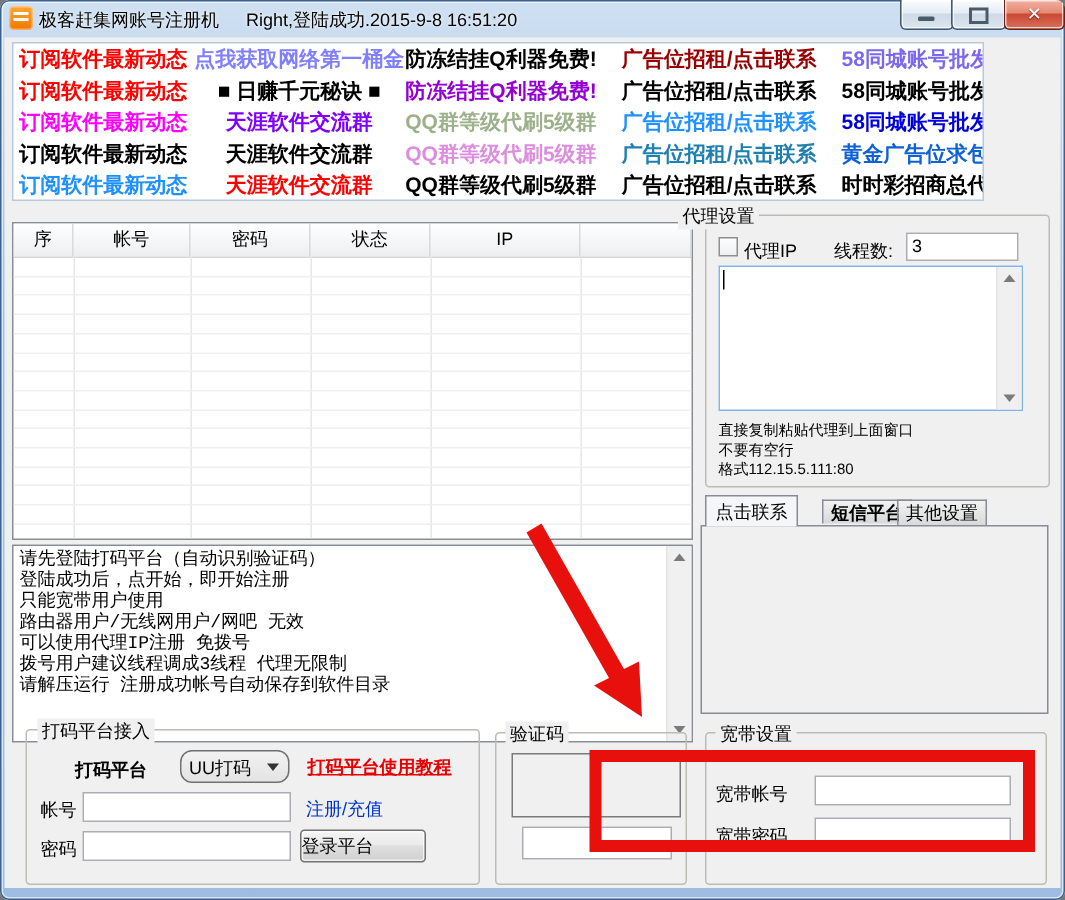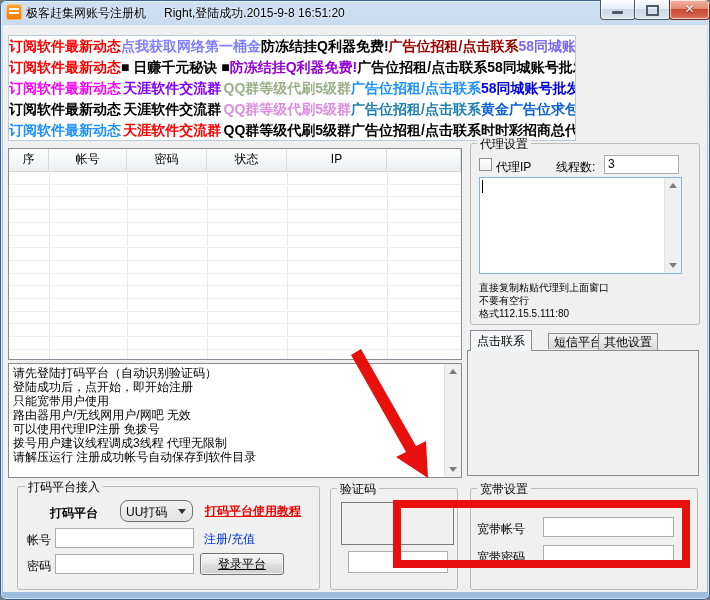--- a/index.html
+++ b/index.html
@@ -17,47 +17,47 @@
   #status-text{margin-left:18px;}
   .capbtn{top:0;height:19px;border:1px solid #44586c;border-top:none;border-radius:0 0 4px 4px;
           background:linear-gradient(#fbfcfd,#e6edf5 45%,#cdd9e6 50%,#dde6f0);box-shadow:inset 0 0 0 1px rgba(255,255,255,.7);}
   #btn-close{background:linear-gradient(#f5b0a1,#e28a74 45%,#cc4833 50%,#d7705c);border-color:#6e2013;}
   .glyph-min{position:absolute;left:11px;top:11px;width:11px;height:3px;background:#4c5b69;border-radius:1px;}
   .glyph-max{position:absolute;left:11px;top:5px;width:9px;height:7px;border:2px solid #4c5b69;}
   .glyph-x{position:absolute;left:0;top:2px;width:100%;text-align:center;color:#fff;font-weight:bold;font-size:12px;text-shadow:0 1px 1px #7c1d10;}
   
   #client{left:3px;top:25px;width:704px;height:567px;background:#f0f0f0;}
   
-  #links{left:8px;top:35px;width:568px;height:106px;background:#fff;border:1px solid #b7c9da;box-sizing:border-box;overflow:hidden;}
+  #links{left:8px;top:28px;width:648px;height:106px;background:#fff;border:1px solid #b7c9da;box-sizing:border-box;overflow:hidden;}
   .link-row{display:flex;height:21px;align-items:center;}
   .link-cell{display:inline-block;text-align:center;font-weight:bold;font-size:14px;white-space:nowrap;cursor:pointer;
              font-family:"Liberation Sans","DejaVu Sans",sans-serif;}
   
   #acct-table{left:8px;top:148px;width:454px;height:212px;background:#fff;border:1px solid #898c95;box-sizing:border-box;overflow:hidden;}
   #thead{position:absolute;left:0;top:0;width:100%;height:22px;background:linear-gradient(#ffffff,#f4f5f7 60%,#eceef0);border-bottom:1px solid #d5d5d5;display:flex;}
   .th{box-sizing:border-box;border-right:1px solid #d9dadc;text-align:center;line-height:21px;font-size:12px;}
   .vline{position:absolute;top:22px;bottom:0;width:1px;background:#e7e7e7;}
   .hline{position:absolute;left:0;right:0;height:1px;background:#efefef;}
   
-  #log{left:8px;top:363px;width:454px;height:115px;background:#fff;border:1px solid #898c95;box-sizing:border-box;overflow:hidden;}
+  #log{left:8px;top:363px;width:454px;height:132px;background:#fff;border:1px solid #898c95;box-sizing:border-box;overflow:hidden;font-family:Liberation Mono, monospace;}
   #log-lines{position:absolute;left:4px;top:2px;right:20px;line-height:14px;font-size:12px;white-space:nowrap;}
   .vscroll{position:absolute;top:0;bottom:0;right:0;width:16px;background:#f0f0f0;border-left:1px solid #e3e3e3;}
   .sarrow{position:absolute;left:4px;width:0;height:0;border-left:4px solid transparent;border-right:4px solid transparent;}
   .sarrow.up{top:5px;border-bottom:5px solid #7b7b7b;}
   .sarrow.down{bottom:5px;border-top:5px solid #7b7b7b;}
   
   .gb{border:1px solid #bcbcb4;border-radius:3px;box-sizing:border-box;}
   .gb-label{position:absolute;background:#f0f0f0;padding:0 3px;font-size:12px;white-space:nowrap;}
   
   .tin{position:absolute;background:#fff;border:1px solid #abadb3;box-sizing:border-box;font-size:12px;padding:1px 3px;font-family:inherit;}
   .cb{position:absolute;width:13px;height:13px;background:linear-gradient(#fdfdfd,#eef0f2);border:1px solid #8e8f8f;box-sizing:border-box;}
   .cb.checked:after{content:"✓";position:absolute;left:0px;top:-2px;color:#2456a5;font-weight:bold;font-size:12px;}
   .lbl{position:absolute;font-size:12px;white-space:nowrap;}
-  .btn{position:absolute;box-sizing:border-box;border:1px solid #707070;border-radius:3px;text-align:center;font-size:12px;
-       background:linear-gradient(#f4f4f4,#ebebeb 45%,#dfdfdf 50%,#d0d0d0);box-shadow:inset 0 0 0 1px rgba(255,255,255,.7);cursor:pointer;text-decoration:underline;}
+  .btn{position:absolute;box-sizing:border-box;border:1px solid #707070;border-radius:3px;text-align:left;font-size:12px;
+       background:linear-gradient(#f4f4f4,#ebebeb 45%,#dfdfdf 50%,#d0d0d0);box-shadow:inset 0 0 0 1px rgba(255,255,255,.7);cursor:pointer;}
   .btn.disabled{border-color:#b5b2ad;color:#9a9a9a;background:#f4f4f4;box-shadow:none;cursor:default;}
   
   .tab{position:absolute;box-sizing:border-box;border:1px solid #898c95;border-bottom:none;text-align:center;font-size:12px;cursor:pointer;}
   .tab.active{background:#f5f6f7;z-index:3;}
   .tab.inactive{background:linear-gradient(#f2f2f2,#d8d8d8);}
   #tabpane{border:1px solid #898c95;background:#f0f0f0;box-sizing:border-box;z-index:1;}
   
   #dm-select{background:linear-gradient(#f2f2f2,#e3e3e3);border:1px solid #707070;border-radius:8px;box-sizing:border-box;cursor:pointer;}
   #dm-select .val{position:absolute;left:5px;top:3px;font-size:12px;}
   #dm-select .darr{position:absolute;right:6px;top:8px;width:0;height:0;border-left:4px solid transparent;border-right:4px solid transparent;border-top:5px solid #333;}
@@ -173,38 +173,38 @@
         <div>拨号用户建议线程调成3线程 代理无限制</div>
         <div>请解压运行 注册成功帐号自动保存到软件目录</div>
       </div>
     <div class="vscroll">
       <div class="sarrow up"></div>
       <div class="sarrow down"></div>
     </div>
   </div>
 
   <div class="abs gb" style="left:470px;top:143px;width:230px;height:182px;"></div>
-  <span class="gb-label" style="left:477px;top:136px;">代理设置</span>
+  <span class="gb-label" style="left:452px;top:136px;">代理设置</span>
   <div class="cb" style="left:479px;top:158px;"></div>
   <span class="lbl" style="left:496px;top:159px;">代理IP</span>
   <span class="lbl" style="left:556px;top:159px;">线程数:</span>
   <div class="tin" style="left:604px;top:155px;width:75px;height:19px;">3</div>
   <div class="tin" style="left:479px;top:177px;width:203px;height:97px;border-color:#7eb4ea;">
     <span class="caret" style="left:2px;top:2px;"></span>
     <div class="vscroll">
       <div class="sarrow up"></div>
       <div class="sarrow down"></div>
     </div>
   </div>
   <div class="hint" style="left:479px;top:281px;">直接复制粘贴代理到上面窗口</div>
   <div class="hint" style="left:479px;top:294px;">不要有空行</div>
   <div class="hint" style="left:479px;top:307px;">格式112.15.5.111:80</div>
 
   <div class="abs tab active" style="left:470px;top:330px;width:62px;height:21px;line-height:20px;">点击联系</div>
-  <div class="abs tab inactive" style="left:548px;top:333px;width:60px;height:16px;line-height:17px;">短信平台</div>
+  <div class="abs tab inactive" style="left:548px;top:333px;width:60px;height:16px;line-height:17px;font-weight:bold;">短信平台</div>
   <div class="abs tab inactive" style="left:598px;top:333px;width:60px;height:18px;line-height:17px;">其他设置</div>
   <div class="abs" id="tabpane" style="left:467px;top:350px;width:232px;height:126px;"></div>
 
   <div class="cb" style="left:479px;top:361px;"></div>
   <span class="lbl" style="left:496px;top:362px;">固定密码</span>
   <div class="tin" style="left:557px;top:357px;width:117px;height:19px;"></div>
   <div class="cb checked" style="left:479px;top:386px;"></div>
   <span class="lbl" style="left:496px;top:387px;">随机密码字母+数字</span>
   <div class="cb" style="left:479px;top:411px;"></div>
   <span class="lbl" style="left:496px;top:412px;">注册频繁自动更换IP</span>

